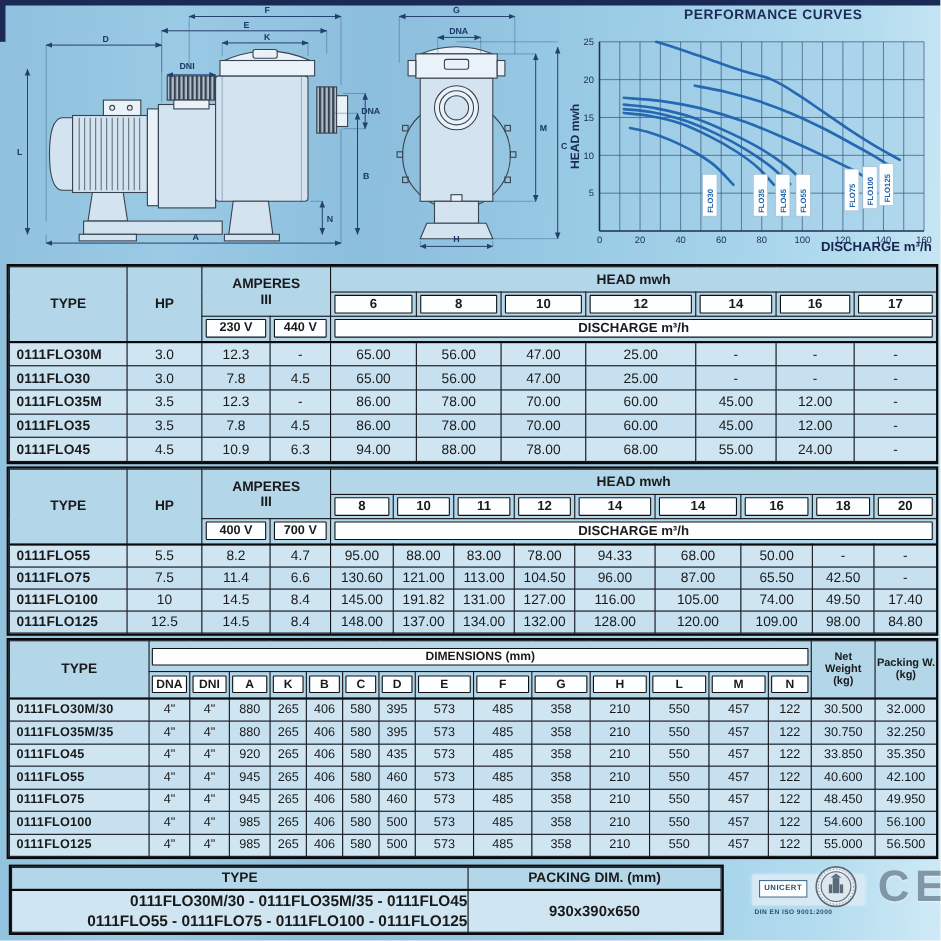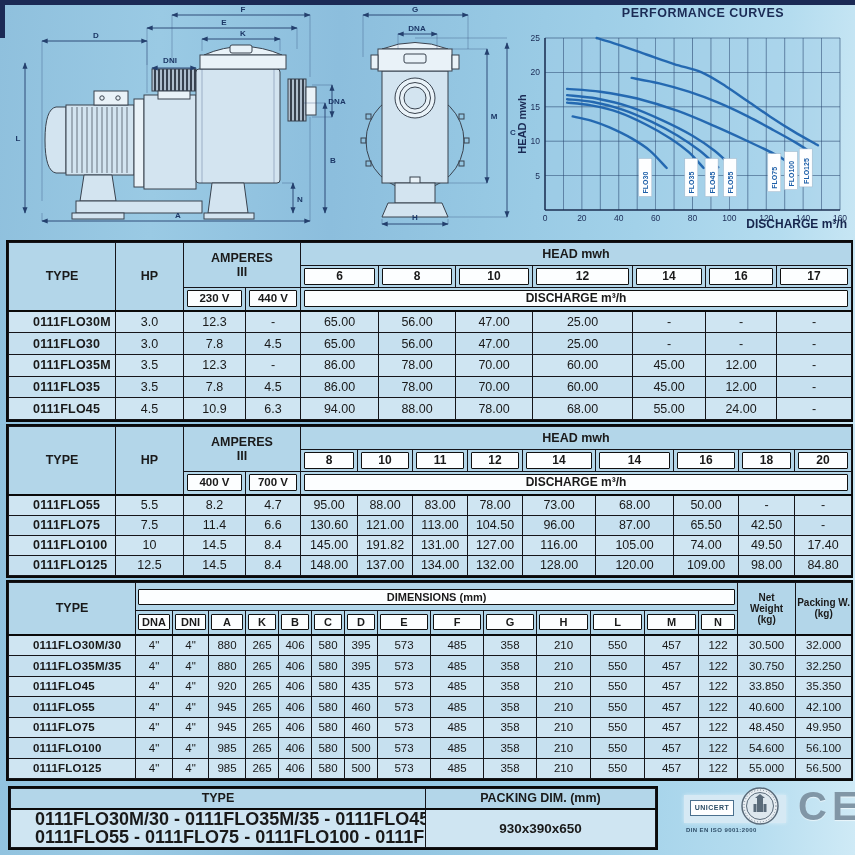--- a/index.html
+++ b/index.html
@@ -32,34 +32,34 @@
   .clbl-box{fill:#fdfeff;stroke:#9db3c8;stroke-width:.5;}
   .clbl-t{font-size:7px;fill:#1d5fa8;font-weight:700;}
 
   .spec{position:absolute;border:2px solid #0a0a0a;background:#b3d6e9;}
   .spec table{border-collapse:collapse;table-layout:fixed;width:100%;height:100%;}
   .spec th,.spec td{border:1px solid #15151a;padding:0;text-align:center;overflow:hidden;white-space:nowrap;color:#191919;}
   .spec thead th{background:#b3d6e9;font-size:12.5px;font-weight:600;color:#1a1a1a;}
   .spec thead{border-bottom:2px solid #0a0a0a;}
   .spec tbody td{font-size:12.5px;background:#cfe5f2;}
   .spec tbody tr:nth-child(even) td{background:#c6e0ef;}
-  .spec td.type{text-align:left;padding-left:24px;font-weight:600;letter-spacing:.2px;}
+  .spec td.type{text-align:left;padding-left:6px;font-weight:600;letter-spacing:.2px;}
   .wb{display:block;margin:2px 3px;border:1.4px solid #101010;background:#fcfeff;font-weight:600;font-size:12px;line-height:15px;border-radius:1px;}
   .wb.v{font-size:11.5px;}
   #t1wrap{left:6px;top:240px;width:843px;height:178px;}
   #t2wrap{left:6px;top:424px;width:843px;height:150px;}
   #t3wrap{left:6px;top:580px;width:843px;height:197px;}
   #t3wrap thead th{font-size:11.5px;}
   #t3wrap .wb{font-size:11px;line-height:14px;margin:1px 2px;}
   #t3wrap tbody td{font-size:11.5px;}
   .smallh{font-size:10px;line-height:11px;font-weight:600;}
   #packwrap{left:8px;top:786px;width:646px;height:60px;}
   #packwrap thead tr{height:20px;}
   #packwrap tbody td{font-size:13px;}
-  #packwrap td.ptypes{text-align:center;padding-left:24px;font-weight:600;font-size:18px;line-height:18px;}
+  #packwrap td.ptypes{text-align:right;padding-left:24px;font-weight:600;font-size:14px;line-height:18px;}
   #packwrap td.pval{font-weight:600;font-size:13.5px;}
 
   #watermark{position:absolute;left:578px;top:778px;font-size:58px;font-weight:800;letter-spacing:6px;
     color:rgba(228,244,252,.55);text-shadow:1px 1px 0 rgba(140,185,215,.4);}
   #logo-panel{position:absolute;left:684px;top:795px;width:102px;height:28px;background:#d6e9f4;box-shadow:0 0 4px rgba(255,255,255,.5);}
   #unicert-box{position:absolute;left:690px;top:800px;width:42px;height:14px;background:#fdfeff;border:1.5px solid #4a708e;
     font-size:7px;font-weight:700;letter-spacing:.5px;color:#2c4d66;text-align:center;line-height:14px;}
   #iso-text{position:absolute;left:686px;top:827px;font-size:6px;color:#2f4e68;letter-spacing:.4px;font-weight:600;}
   #ce-mark{position:absolute;left:798px;top:784px;font-size:40px;font-weight:700;color:#8196a6;letter-spacing:5px;
     text-shadow:0 1px 1px rgba(255,255,255,.6);}
@@ -456,21 +456,21 @@
       <tbody id="t2-body">
           <tr>
             <td class="type">0111FLO55</td>
             <td>5.5</td>
             <td>8.2</td>
             <td>4.7</td>
             <td>95.00</td>
             <td>88.00</td>
             <td>83.00</td>
             <td>78.00</td>
-            <td>73.00</td>
+            <td>94.33</td>
             <td>68.00</td>
             <td>50.00</td>
             <td>-</td>
             <td>-</td>
           </tr>
           <tr>
             <td class="type">0111FLO75</td>
             <td>7.5</td>
             <td>11.4</td>
             <td>6.6</td>

